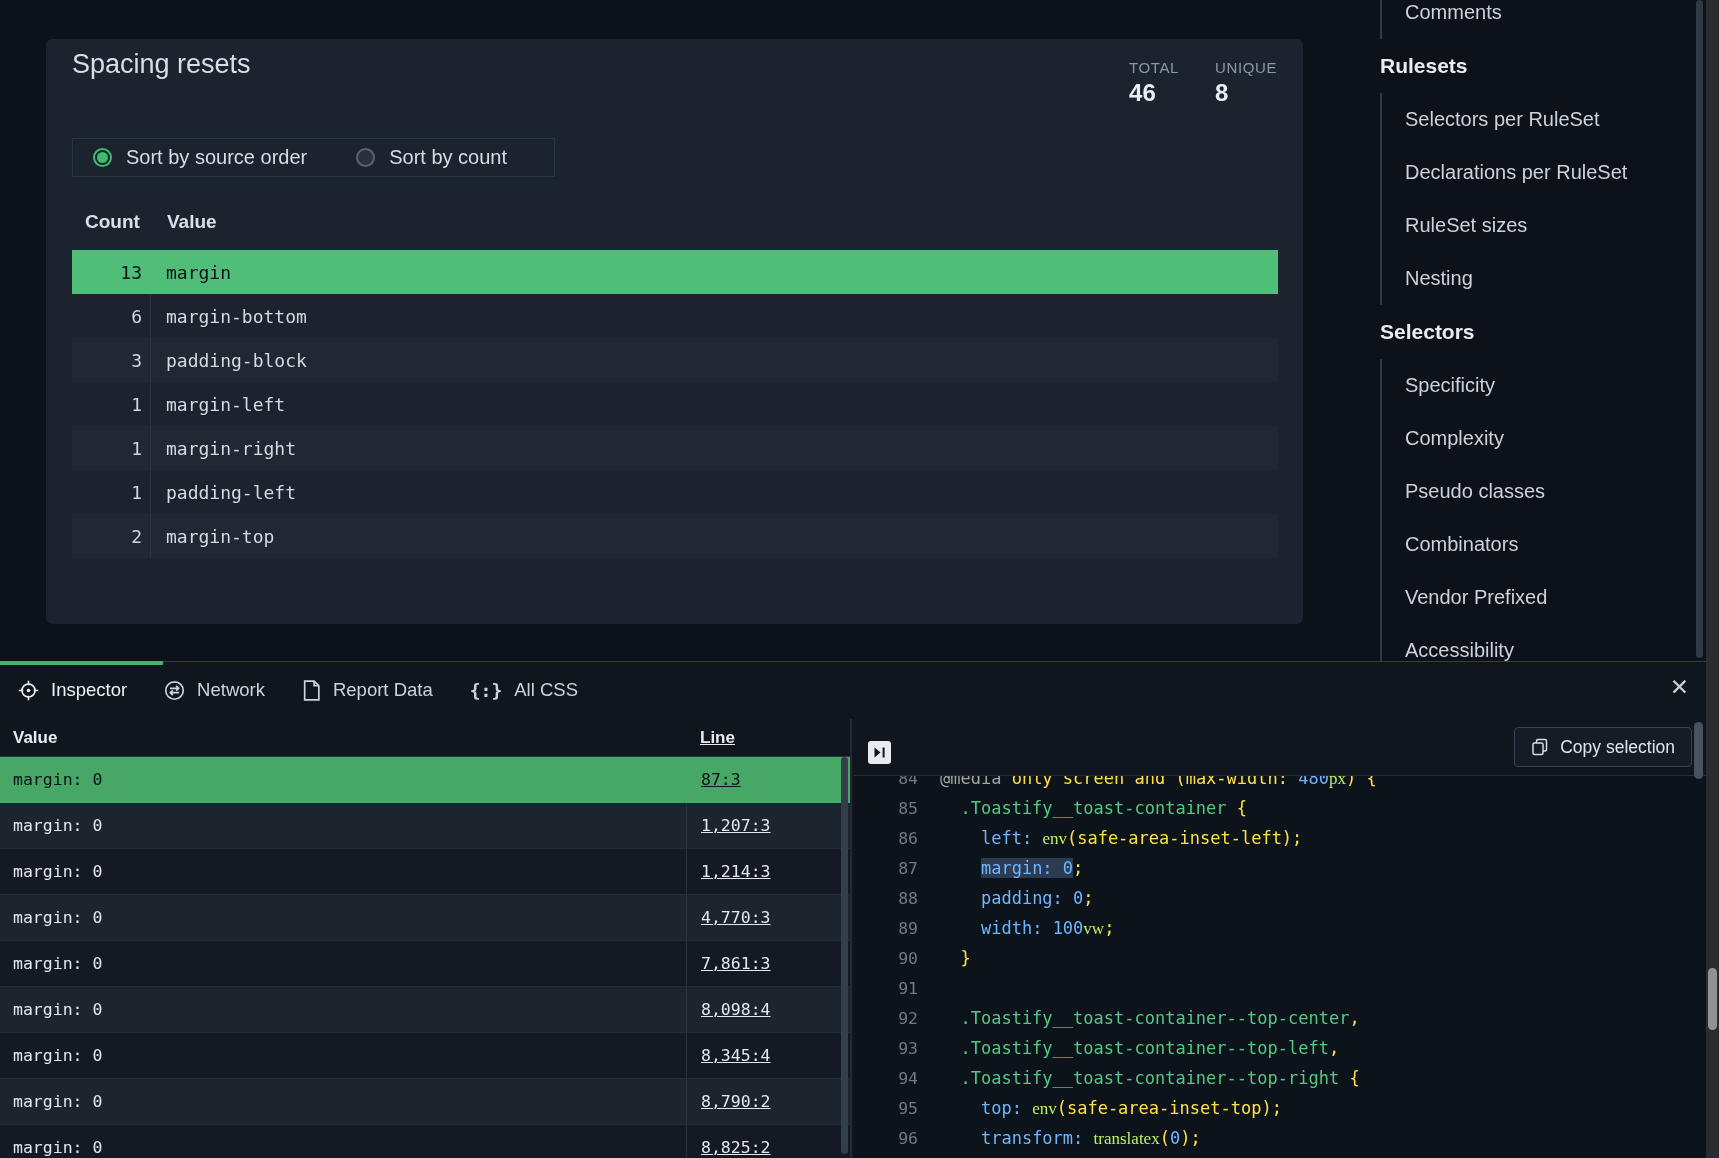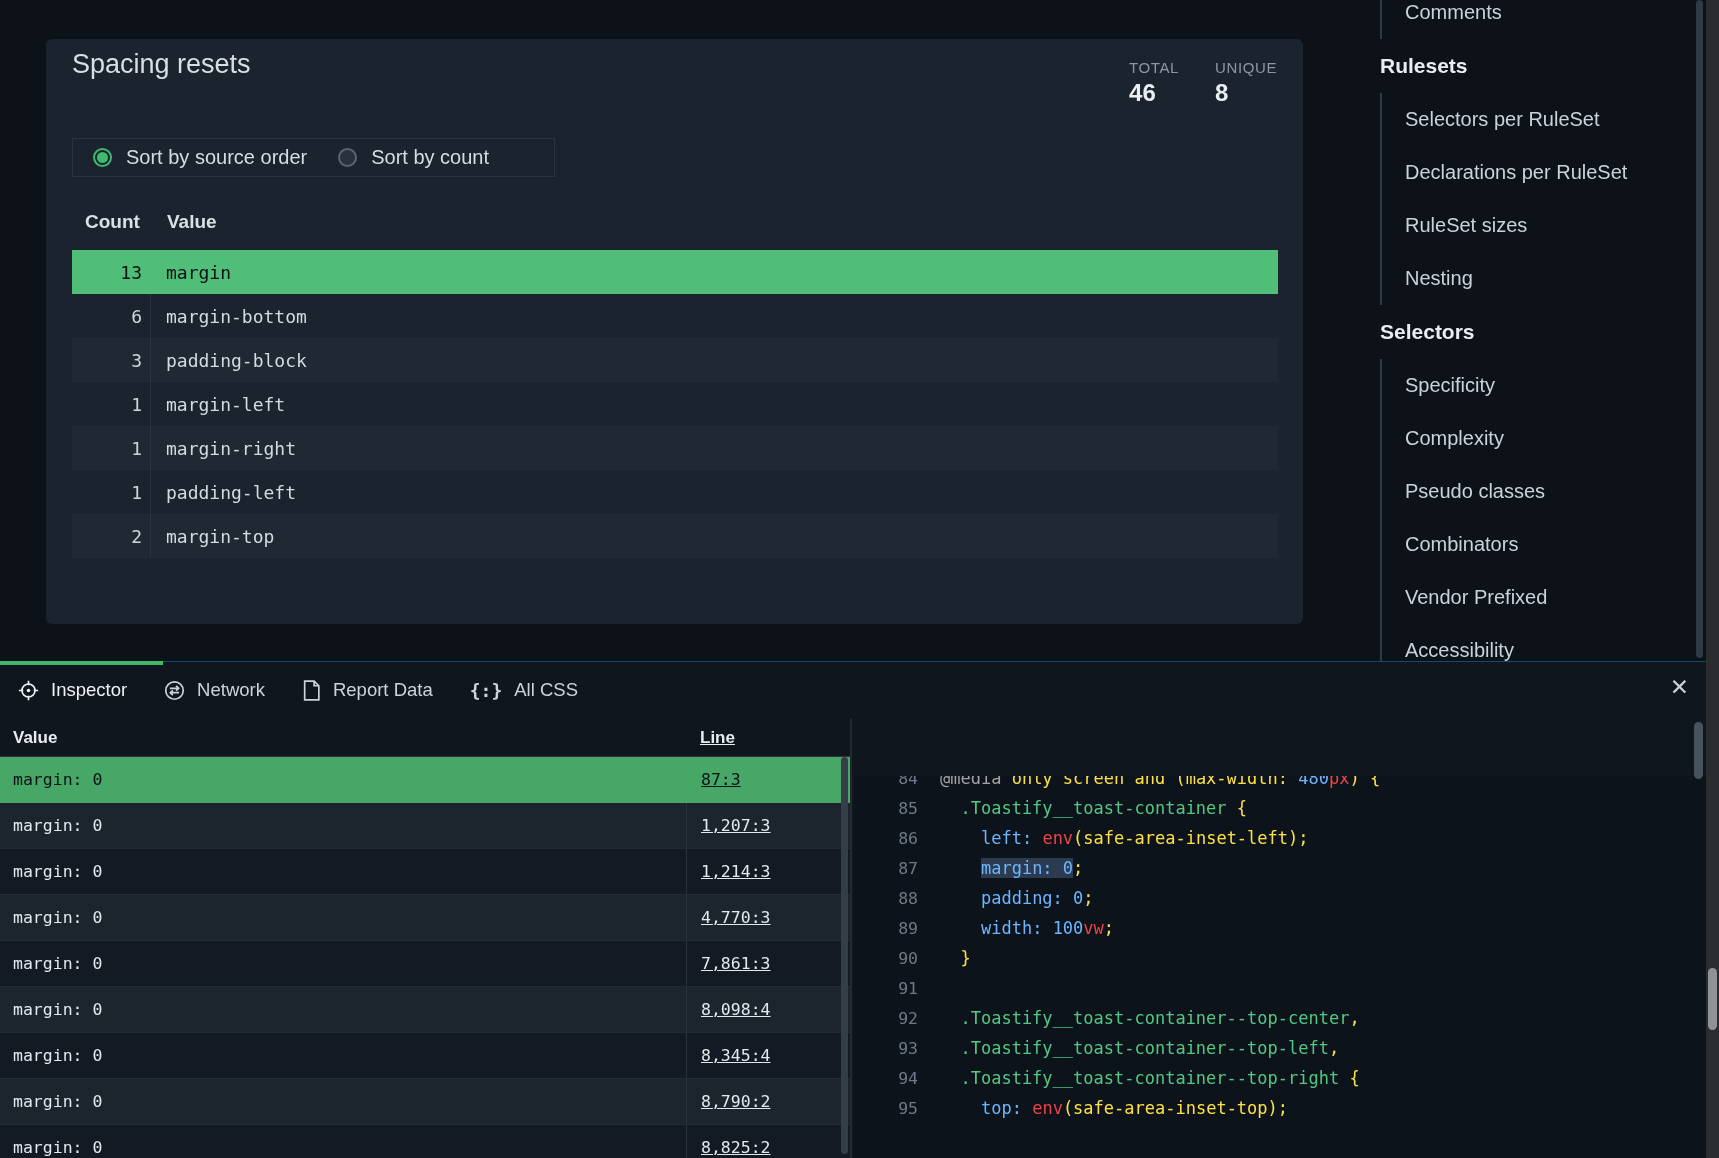--- a/index.html
+++ b/index.html
@@ -8,21 +8,21 @@
 
   
   .card { position:absolute; left:46px; top:39px; width:1257px; height:585px;
           background:#1b232e; border-radius:6px; }
   .card-title { position:absolute; left:26px; top:10px; font-size:27px; font-weight:500; color:#d9dee4;text-align:center; }
   .stats { position:absolute; top:20px; right:26px; display:flex; gap:36px; }
   .stat-label { font-size:15px; color:#8d97a3; letter-spacing:.6px; }
   .stat-value { font-size:24px; font-weight:700; color:#eaeef2; margin-top:3px; }
 
   .sort-box { position:absolute; left:26px; top:99px; width:483px; height:39px;
-              border:1px solid #2b3542; display:flex; align-items:center; padding:0 20px; gap:31px; }
+              border:1px solid #2b3542; display:flex; align-items:center; padding:0 20px; gap:49px; }
   .radio-opt { display:flex; align-items:center; gap:14px; font-size:20px; color:#d6dce2; cursor:default; }
   .radio { width:19px; height:19px; border-radius:50%; position:relative; flex:none; }
   .radio.on { border:2px solid #3fba6f; }
   .radio.on::after { content:""; position:absolute; inset:2px; border-radius:50%; background:#3fba6f; }
   .radio.off { border:2px solid #5a636f; background:#2b313c; }
 
   .tbl-head { position:absolute; left:26px; top:172px; width:1206px; height:24px;
               font-size:19px; font-weight:700; color:#dbe0e6; }
   .th-count { position:absolute; left:13px; } .th-value { position:absolute; left:95px; }
   .rows { position:absolute; left:26px; top:211px; width:1206px; }
@@ -78,21 +78,21 @@
                 border-radius:3px; display:flex; align-items:center; justify-content:center; cursor:pointer; }
   .copy-btn { position:absolute; right:27px; top:8px; height:40px; padding:0 16px; display:flex; align-items:center;
               gap:11px; border:1px solid #3a4450; border-radius:4px; background:#151c26; color:#e0e5ea; font-size:17.5px; cursor:pointer; }
   .copy-btn svg { stroke:#d4dae0; fill:none; stroke-width:1.5; }
   .code-area { position:absolute; left:0; top:57px; right:0; bottom:0; overflow:hidden; background:#0d131b; }
   .code-inner { margin-top:-13px; }
   .code-line { height:30px; display:flex; align-items:center; white-space:pre;
                font-family:"DejaVu Sans Mono", monospace; font-size:17px; }
   .ln { width:86px; flex:none; text-align:right; padding-right:22px; color:#6e7a87; font-size:16.5px; }
   .tk-gray { color:#fde047; } .tk-red { color:#a3a3a3; } .tk-blue { color:#6cb6ff; }
-  .tk-purple { color:#ef4444; } .tk-green { color:#54c883; }
+  .tk-purple { color:#bef264;font-family:Liberation Serif, serif; } .tk-green { color:#54c883; }
   .tk-sel { background:#2c3b50; }
   .code-scroll { position:absolute; right:16px; top:3px; width:9px; height:57px; background:#46525e; border-radius:5px; }
 </style>
 </head>
 <body>
 
 <section class="card">
   <h2 class="card-title">Spacing resets</h2>
 
   <div class="stats">
@@ -272,31 +272,47 @@
           <span class="dv">margin: 0</span>
           <span class="dl">
             <span class="lnk">8,825:2</span>
           </span>
         </div>
       </div>
     <div class="decl-scroll"></div>
   </div>
 
   <div class="code-panel">
+    <div class="code-toolbar">
+      <div class="toggle-btn">
+        <svg width="13" height="13" viewBox="0 0 13 13">
+          <path d="M1.5 1.5l6 5-6 5z" fill="#10161e"></path>
+          <rect x="9.6" y="1.5" width="2" height="10" fill="#10161e"></rect>
+        </svg>
+      </div>
+      <button class="copy-btn">
+        <svg width="18" height="18" viewBox="0 0 18 18">
+          <rect x="5.5" y="1.5" width="10" height="11.5" rx="1.5"></rect>
+          <rect x="2" y="5" width="10" height="11.5" rx="1.5" fill="#151c26"></rect>
+        </svg>
+        <span>Copy selection</span>
+      </button>
+    </div>
     <div class="code-area">
       <div class="code-inner" id="code-lines">
           <div class="code-line"><span class="ln">84</span><span class="code-text"><span class="tk-red">@media</span><span class="tk-gray"> only screen and (max-width: </span><span class="tk-blue">480</span><span class="tk-purple">px</span><span class="tk-gray">) {</span></span></div>
           <div class="code-line"><span class="ln">85</span><span class="code-text"><span class="tk-green">  .Toastify__toast-container</span><span class="tk-gray"> {</span></span></div>
           <div class="code-line"><span class="ln">86</span><span class="code-text"><span class="tk-gray">    </span><span class="tk-blue">left:</span><span class="tk-gray"> </span><span class="tk-purple">env</span><span class="tk-gray">(safe-area-inset-left);</span></span></div>
           <div class="code-line"><span class="ln">87</span><span class="code-text"><span class="tk-gray">    </span><span class="tk-blue tk-sel">margin:</span><span class="tk-gray tk-sel"> </span><span class="tk-blue tk-sel">0</span><span class="tk-gray">;</span></span></div>
           <div class="code-line"><span class="ln">88</span><span class="code-text"><span class="tk-gray">    </span><span class="tk-blue">padding:</span><span class="tk-gray"> </span><span class="tk-blue">0</span><span class="tk-gray">;</span></span></div>
           <div class="code-line"><span class="ln">89</span><span class="code-text"><span class="tk-gray">    </span><span class="tk-blue">width:</span><span class="tk-gray"> </span><span class="tk-blue">100</span><span class="tk-purple">vw</span><span class="tk-gray">;</span></span></div>
           <div class="code-line"><span class="ln">90</span><span class="code-text"><span class="tk-gray">  }</span></span></div>
           <div class="code-line"><span class="ln">91</span><span class="code-text"></span></div>
           <div class="code-line"><span class="ln">92</span><span class="code-text"><span class="tk-green">  .Toastify__toast-container--top-center</span><span class="tk-gray">,</span></span></div>
           <div class="code-line"><span class="ln">93</span><span class="code-text"><span class="tk-green">  .Toastify__toast-container--top-left</span><span class="tk-gray">,</span></span></div>
           <div class="code-line"><span class="ln">94</span><span class="code-text"><span class="tk-green">  .Toastify__toast-container--top-right</span><span class="tk-gray"> {</span></span></div>
           <div class="code-line"><span class="ln">95</span><span class="code-text"><span class="tk-gray">    </span><span class="tk-blue">top:</span><span class="tk-gray"> </span><span class="tk-purple">env</span><span class="tk-gray">(safe-area-inset-top);</span></span></div>
+          <div class="code-line"><span class="ln">96</span><span class="code-text"><span class="tk-gray">    </span><span class="tk-blue">transform:</span><span class="tk-gray"> </span><span class="tk-purple">translatex</span><span class="tk-gray">(</span><span class="tk-blue">0</span><span class="tk-gray">);</span></span></div>
         </div>
     </div>
     <div class="code-scroll"></div>
   </div>
 </section>
 
 </body></html>

